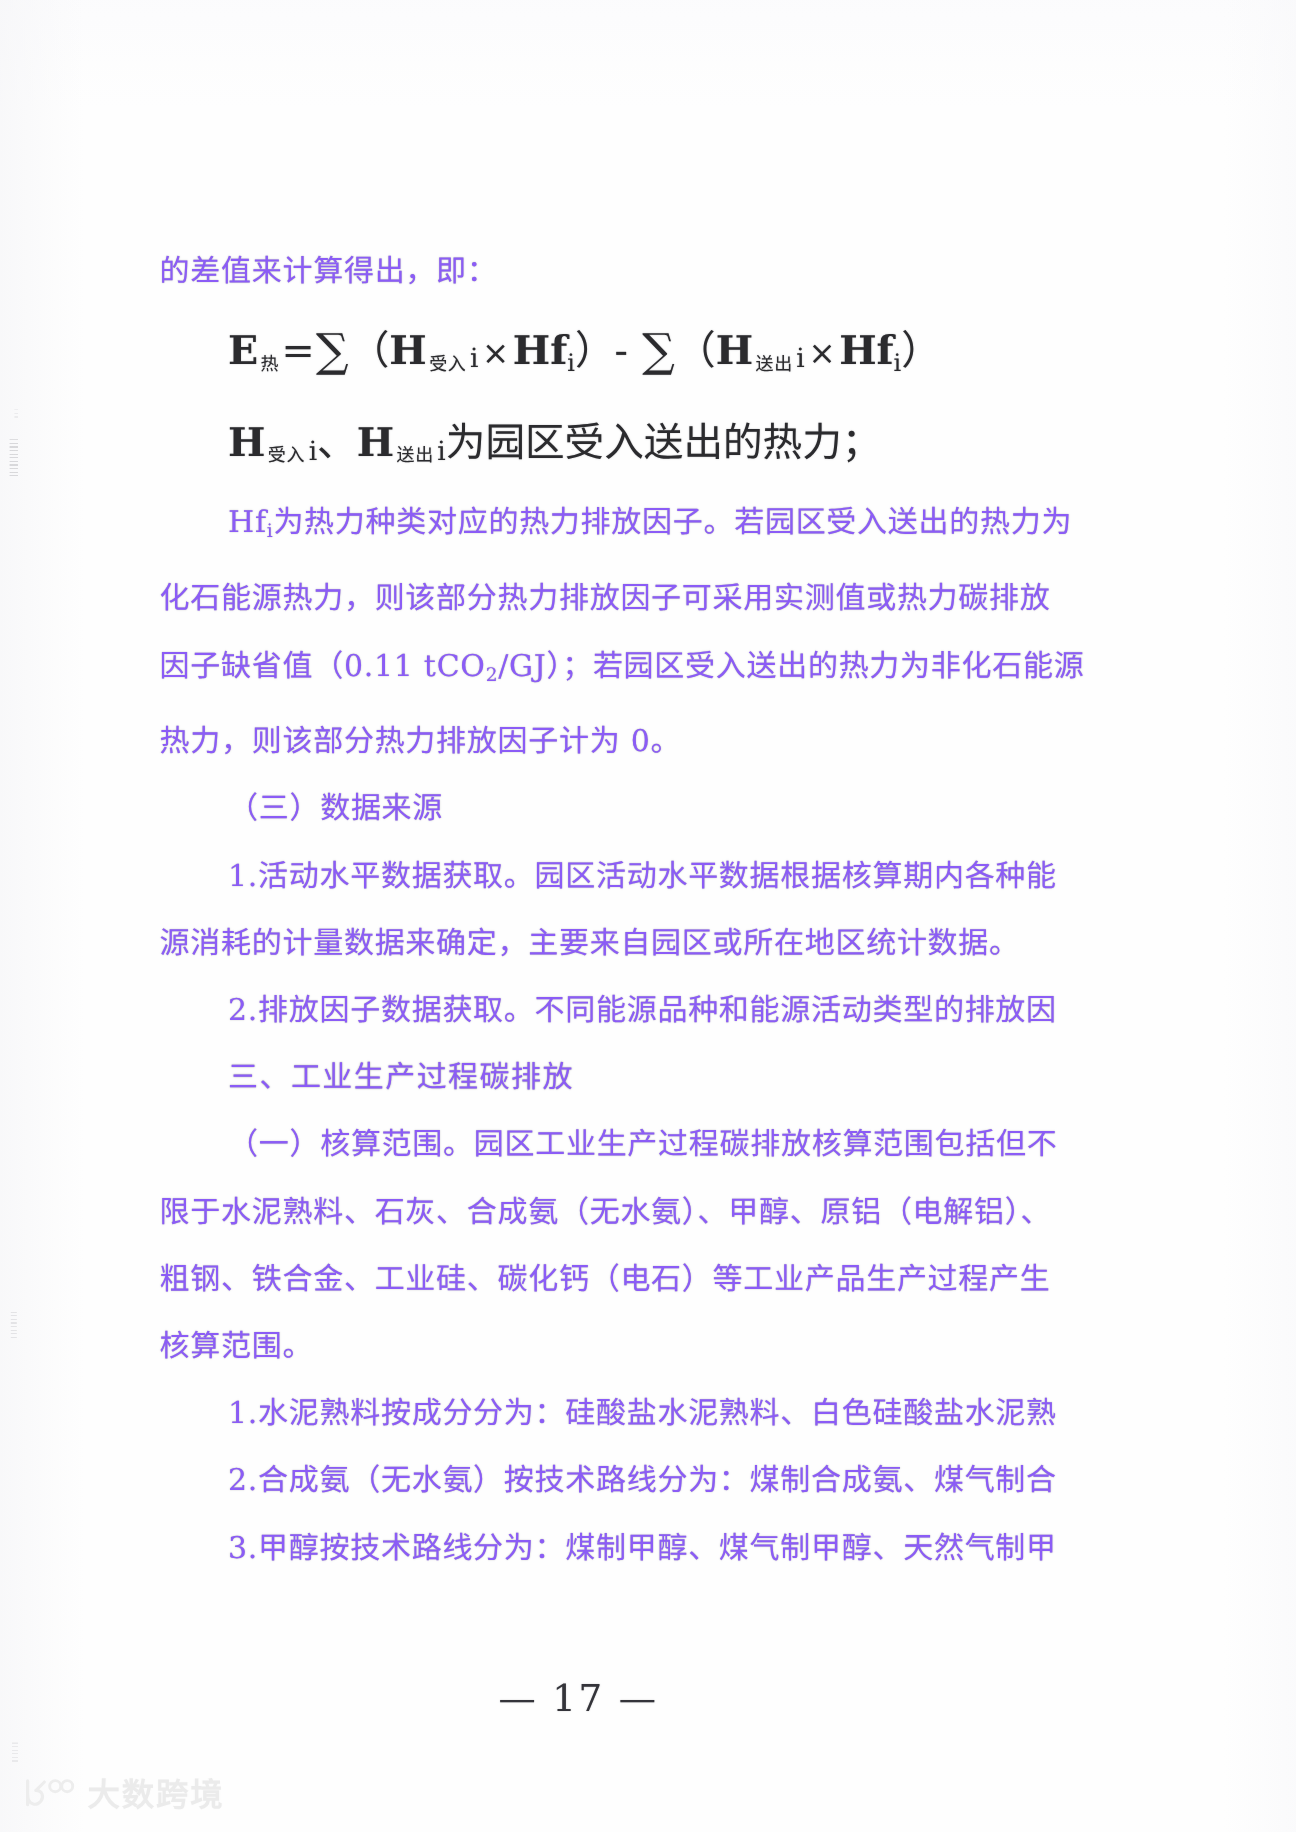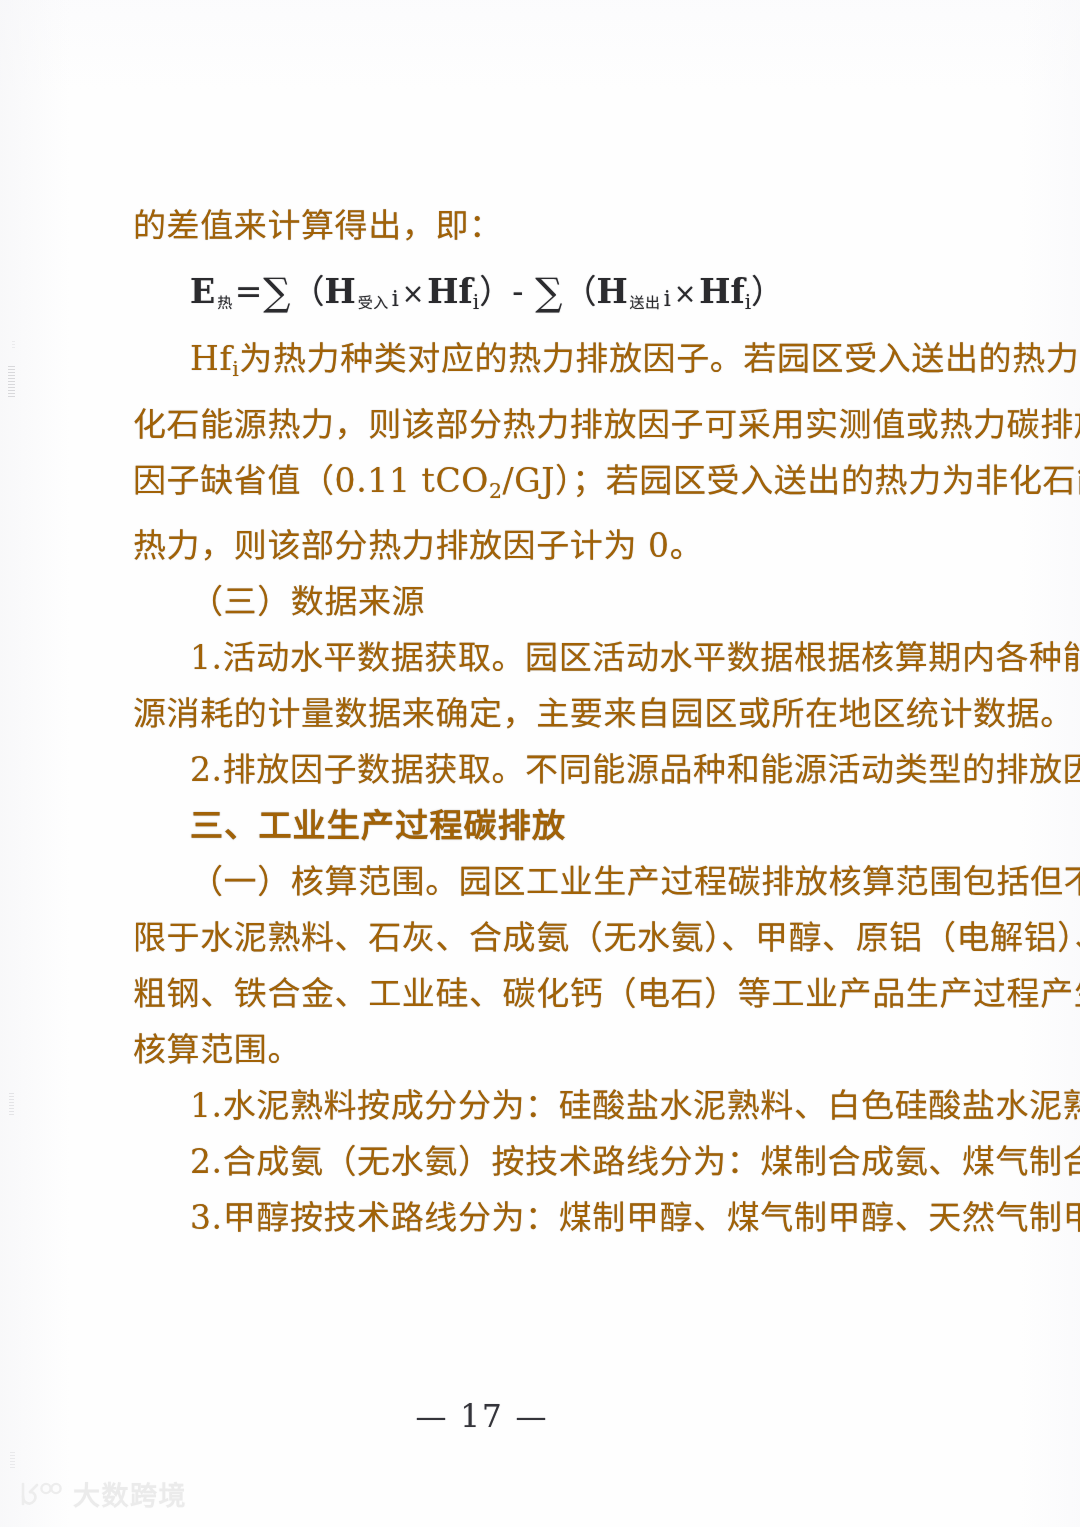--- a/index.html
+++ b/index.html
@@ -32,31 +32,31 @@
   }
 
   .body-col {
     position: absolute;
     left: 133px;
     top: 198px;
     width: 795px;
   }
 
   .ln {
-    font-size: 33px;
+    font-size: 25px;
     line-height: 56px;
     letter-spacing: 0.6px;
-    color: #a16207;
+    color: #8b5cf6;
     white-space: nowrap;
     font-weight: 500;
     text-shadow: 0 0 1.1px rgba(90,90,95,0.55);
   }
   .ln.indent { padding-left: 57px; }
   .ln.bold {
-    font-weight: 700;
+    font-weight: 400;
     font-family: "DejaVu Sans", "Liberation Sans", sans-serif;
     letter-spacing: 1.2px;
     text-shadow: 0 0 1.3px rgba(60,60,65,0.6);
   }
 
   
   .formula {
     font-family: "DejaVu Serif", "Liberation Serif", serif;
     font-size: 33px;
     line-height: 56px;
@@ -175,20 +175,23 @@
   <div class="scan-mark m3"></div>
 
   <div class="body-col">
 
     <div class="ln">的差值来计算得出，即：</div>
 
     <div class="formula">
       <span class="var">E</span><span class="sub-cn">热</span><span>=</span><span class="sig">∑</span><span>（</span><span class="var">H</span><span class="sub-cn">受入</span><span class="sub-i">i</span><span class="times">×</span><span class="var">Hf</span><span class="sub-sm">i</span><span>）</span><span>-</span><span class="gap"></span><span class="sig">∑</span><span>（</span><span class="var">H</span><span class="sub-cn">送出</span><span class="sub-i">i</span><span class="times">×</span><span class="var">Hf</span><span class="sub-sm">i</span><span>）</span>
     </div>
 
+    <div class="formula">
+      <span class="var">H</span><span class="sub-cn">受入</span><span class="sub-i">i</span><span>、</span><span class="var">H</span><span class="sub-cn">送出</span><span class="sub-i">i</span><span>为园区受入送出的热力；</span>
+    </div>
 
     <div class="ln indent">
       <span class="var">Hf</span><span class="chem-sub">i</span><span>为热力种类对应的热力排放因子。若园区受入送出的热力为</span>
     </div>
     <div class="ln">化石能源热力，则该部分热力排放因子可采用实测值或热力碳排放</div>
     <div class="ln">
       <span>因子缺省值（0.11 tCO</span><span class="chem-sub">2</span><span>/GJ）；若园区受入送出的热力为非化石能源</span>
     </div>
     <div class="ln">热力，则该部分热力排放因子计为 0。</div>
 

